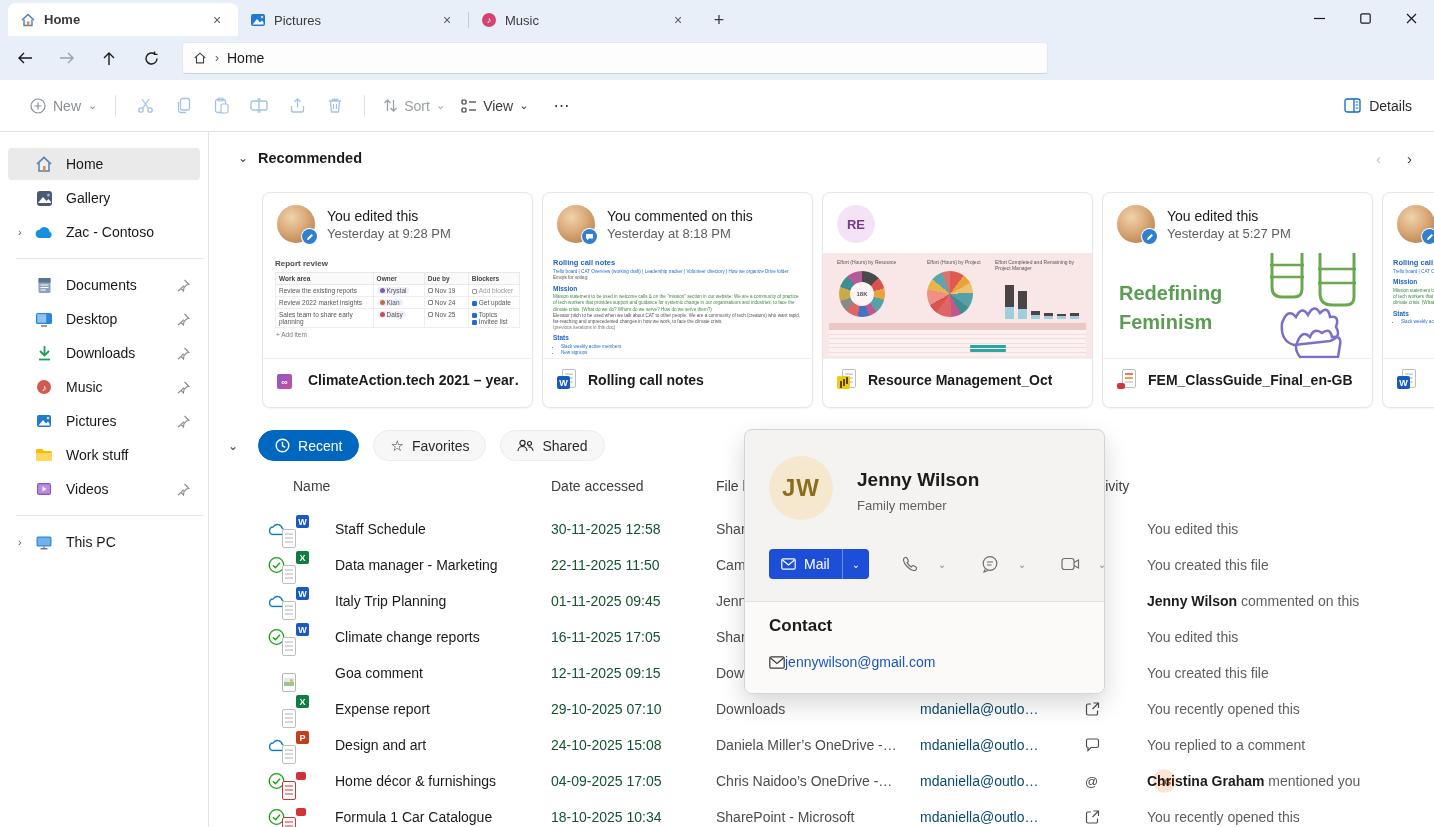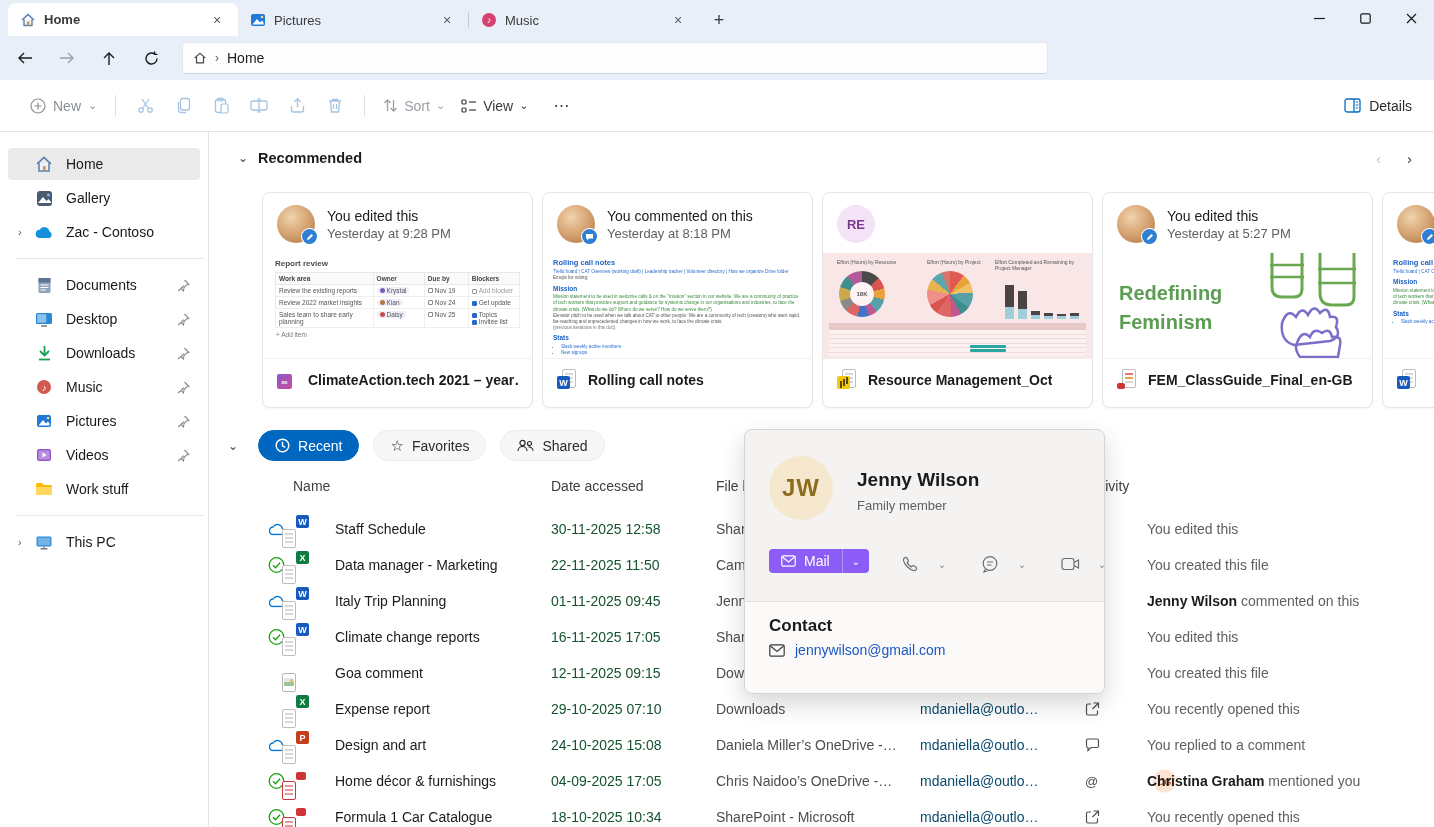--- a/index.html
+++ b/index.html
@@ -169,32 +169,32 @@
   .rav.cg{ background:#fde3d1; display:flex; align-items:center; justify-content:center;
       font-size:9px; font-weight:700; color:#c05621;}
   
   .popup{ position:absolute; left:744px; top:429px; width:361px; height:265px; background:#f4f3f2;
      border:1px solid #d4d4d4; border-radius:8px; box-shadow:0 10px 24px rgba(0,0,0,.16); z-index:50; overflow:hidden;}
   .pp-av{ position:absolute; left:24px; top:26px; width:64px; height:64px; border-radius:50%;
      background:#f5e8cf; display:flex; align-items:center; justify-content:center;
      font-size:24px; font-weight:700; color:#8a6d1f; letter-spacing:1px;}
   .pp-name{ position:absolute; left:112px; top:39px; font-size:19px; font-weight:700; color:#1b1b1b;}
   .pp-role{ position:absolute; left:112px; top:68px; font-size:13px; color:#616161;}
-  .mailbtn{ position:absolute; left:24px; top:119px; height:24px; border-radius:4px; background:#8b5cf6; color:#fff;
+  .mailbtn{ position:absolute; left:24px; top:119px; height:30px; border-radius:4px; background:#1d4ed8; color:#fff;
      display:flex; align-items:center; overflow:hidden; font-size:14px;}
   .mailbtn .mmain{ display:flex; align-items:center; gap:8px; padding:0 12px; height:100%;}
   .mailbtn .msep{ width:1px; height:100%; background:rgba(255,255,255,.35);}
   .mailbtn .mdrop{ padding:0 9px; display:flex; align-items:center; height:100%; font-size:10px;}
   .ppicons{ position:absolute; left:150px; top:119px; height:30px; display:flex; align-items:center; gap:8px; color:#6d6d6d;}
   .ppic{ width:30px; height:30px; display:flex; align-items:center; justify-content:center;}
   .ppchev{ width:18px; display:flex; justify-content:center; color:#8a8a8a; font-size:10px; }
   .ppgap{ width:8px; }
   .pp-bottom{ position:absolute; left:0; right:0; top:171px; bottom:0; background:#fbfaf9; border-top:1px solid #e2e0de; }
   .pp-contact{ position:absolute; left:24px; top:14px; font-size:17px; font-weight:700; color:#1b1b1b;}
-  .pp-email{ position:absolute; left:24px; top:40px; display:flex; align-items:center; gap:10px;}
+  .pp-email{ position:absolute; left:24px; top:52px; display:flex; align-items:center; }
   .pp-email a{ color:#1a57c2; text-decoration:none; font-size:14px;}
   svg{ display:block; }
 </style>
 </head>
 <body>
 
 <div id="app">
 
   <div class="chrome">
     <div class="tabs">
@@ -471,42 +471,42 @@
       <span class="slabel">Pictures</span>
       <span class="pin">
           <svg width="13" height="13" viewBox="0 0 13 13">
             <path d="M7.5 1 L12 5.5 L9.5 6 L7 8.5 L6.5 12 L4 9.5 L1 12 M4 9.5 L6.8 6.7" fill="none" stroke="#8a8a8a" stroke-width="1.1"></path>
           </svg>
         </span>
     </div>
     <div class="sitem">
       <span class="noexp"></span>
       <span class="sic">
+          <svg width="18" height="14" viewBox="0 0 18 14">
+            <path d="M1 2.5 A1.5 1.5 0 0 1 2.5 1 H7 L9 3 H15.5 A1.5 1.5 0 0 1 17 4.5 V11.5 A1.5 1.5 0 0 1 15.5 13 H2.5 A1.5 1.5 0 0 1 1 11.5 Z" fill="#ffb900"></path>
+            <path d="M1 5 H17 V11.5 A1.5 1.5 0 0 1 15.5 13 H2.5 A1.5 1.5 0 0 1 1 11.5 Z" fill="#ffd75e"></path>
+          </svg>
+        </span>
+      <span class="slabel">Work stuff</span>
+    </div>
+    <div class="sitem">
+      <span class="noexp"></span>
+      <span class="sic">
           <svg width="16" height="16" viewBox="0 0 16 16">
             <rect x="1" y="2" width="14" height="12" rx="2" fill="#9353c6"></rect>
             <rect x="2.2" y="3.4" width="11.6" height="9.2" fill="#b98ede"></rect>
             <path d="M6.5 5.5 L10.5 8 L6.5 10.5 Z" fill="#fff"></path>
           </svg>
         </span>
       <span class="slabel">Videos</span>
       <span class="pin">
           <svg width="13" height="13" viewBox="0 0 13 13">
             <path d="M7.5 1 L12 5.5 L9.5 6 L7 8.5 L6.5 12 L4 9.5 L1 12 M4 9.5 L6.8 6.7" fill="none" stroke="#8a8a8a" stroke-width="1.1"></path>
           </svg>
         </span>
-    </div>
-    <div class="sitem">
-      <span class="noexp"></span>
-      <span class="sic">
-          <svg width="18" height="14" viewBox="0 0 18 14">
-            <path d="M1 2.5 A1.5 1.5 0 0 1 2.5 1 H7 L9 3 H15.5 A1.5 1.5 0 0 1 17 4.5 V11.5 A1.5 1.5 0 0 1 15.5 13 H2.5 A1.5 1.5 0 0 1 1 11.5 Z" fill="#ffb900"></path>
-            <path d="M1 5 H17 V11.5 A1.5 1.5 0 0 1 15.5 13 H2.5 A1.5 1.5 0 0 1 1 11.5 Z" fill="#ffd75e"></path>
-          </svg>
-        </span>
-      <span class="slabel">Work stuff</span>
     </div>
     <div class="sdiv"></div>
     <div class="sitem">
       <span class="sexp">›</span>
       <span class="sic">
           <svg width="18" height="15" viewBox="0 0 18 15">
             <rect x="1.5" y="1.5" width="15" height="10" rx="1.5" fill="#2a88d8"></rect>
             <rect x="2.7" y="2.7" width="12.6" height="7.6" fill="#6fb3e8"></rect>
             <path d="M9 11.5 V13.5 M5.5 13.8 H12.5" stroke="#7a7a7a" stroke-width="1.4"></path>
           </svg>

